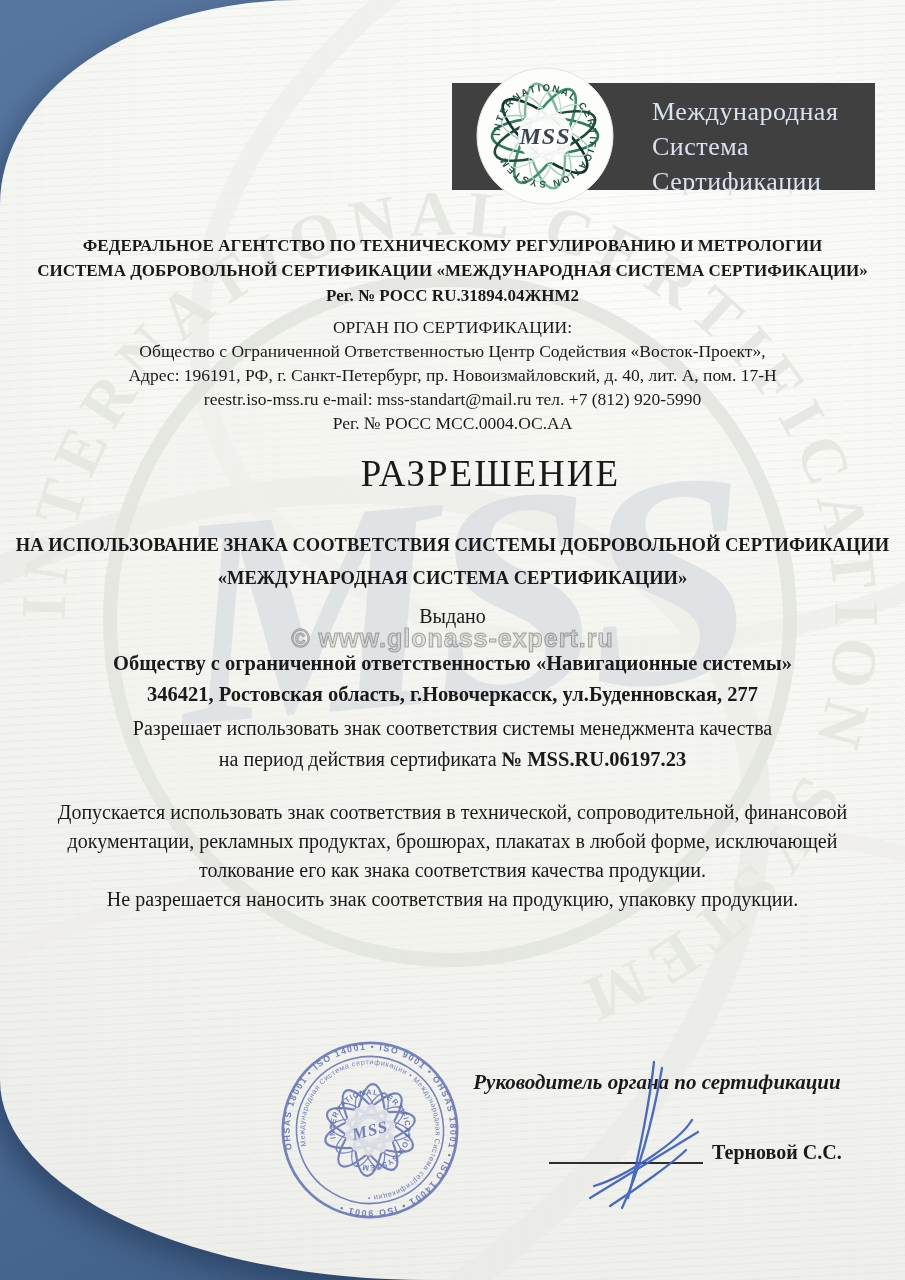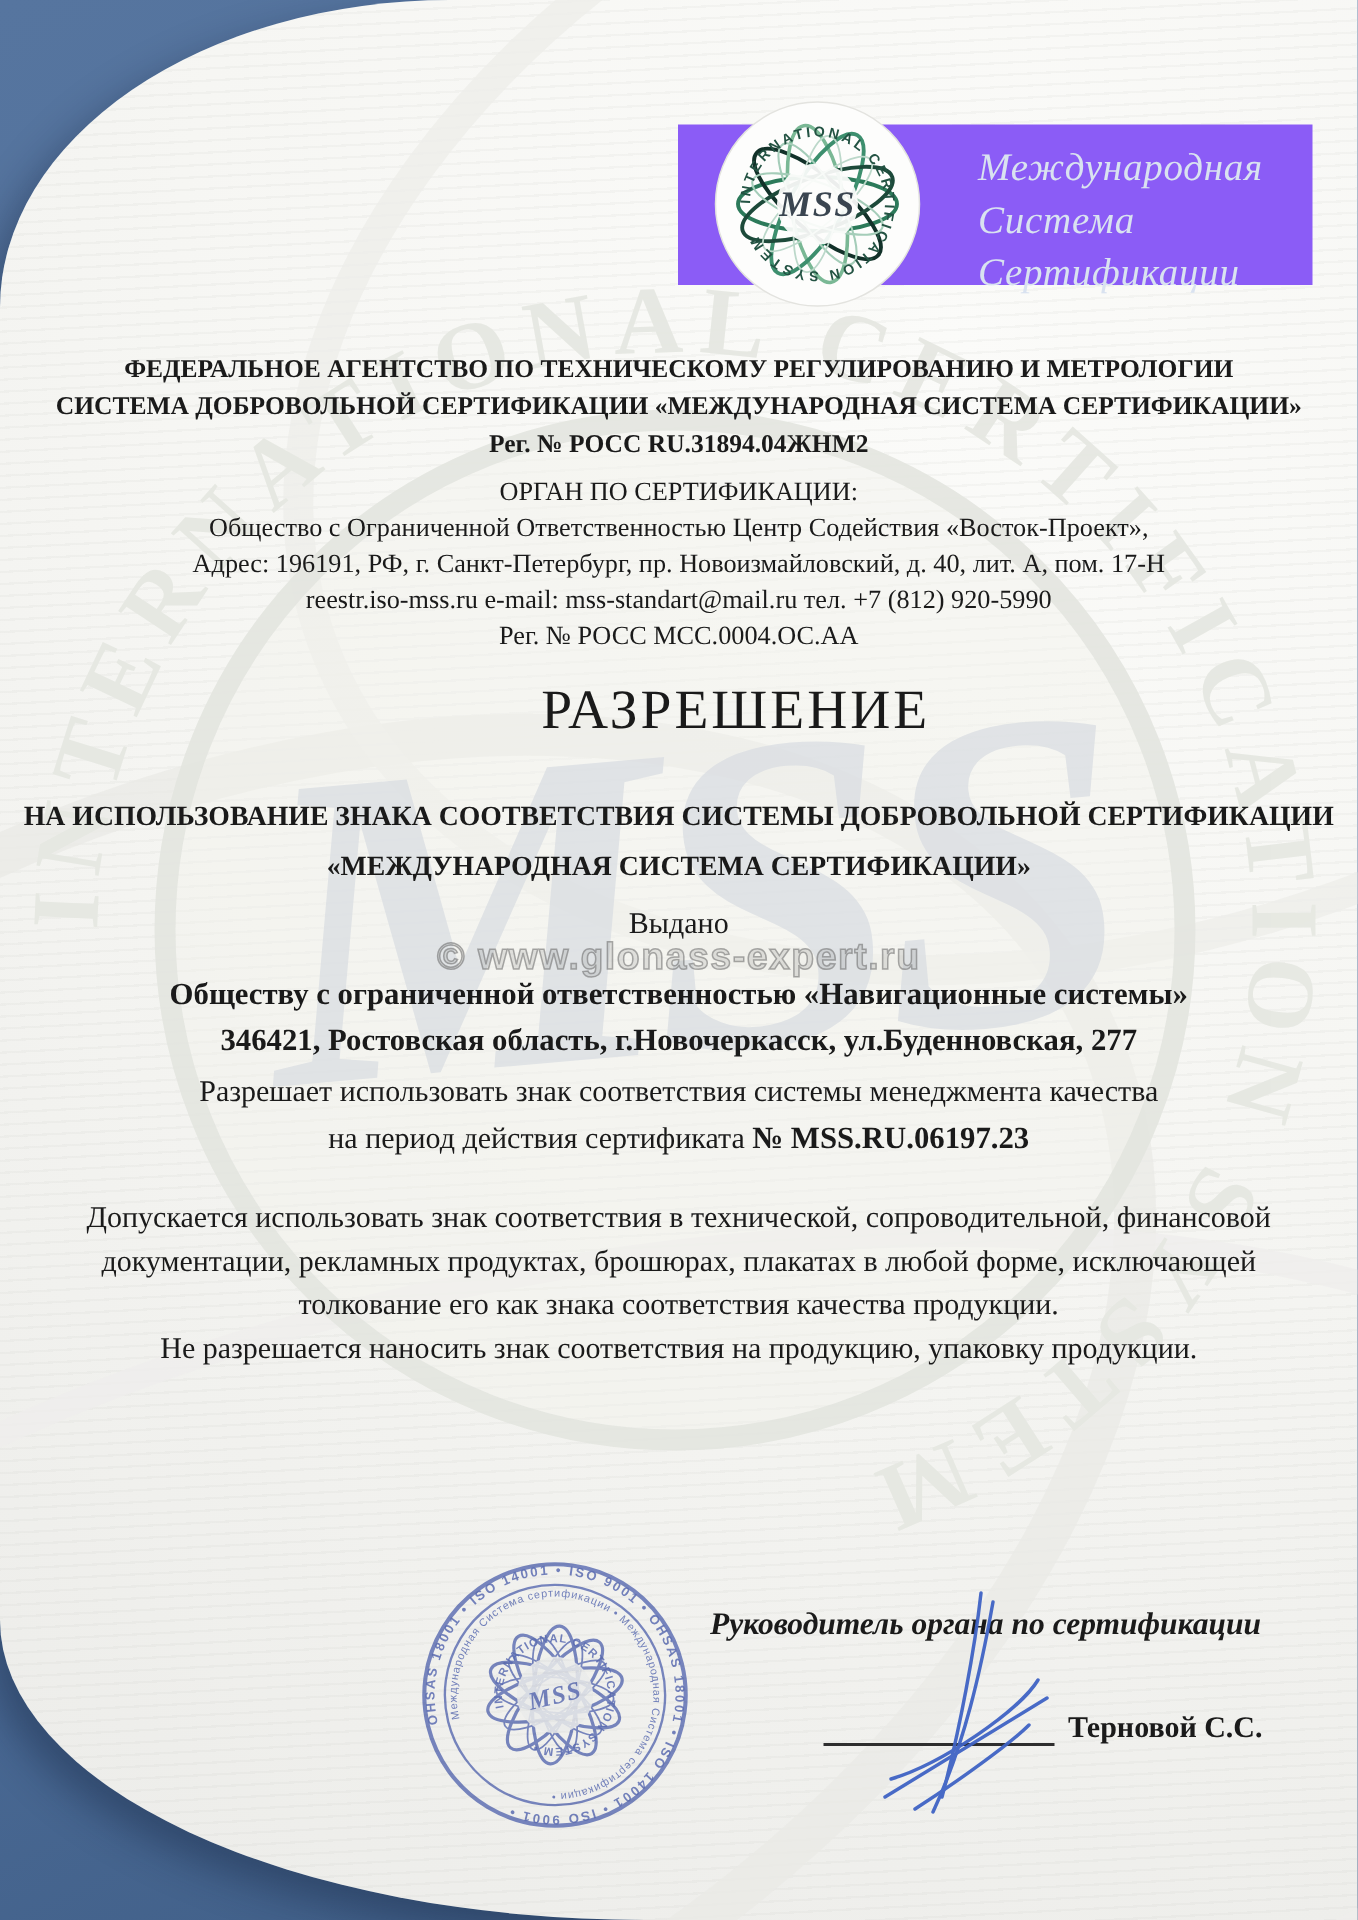--- a/index.html
+++ b/index.html
@@ -59,21 +59,21 @@
   <ellipse cx="140" cy="980" rx="660" ry="430" fill="none" stroke="#e9e9e6" stroke-width="28" opacity="0.75" transform="rotate(-28 140 980)"></ellipse>
   <ellipse cx="760" cy="230" rx="580" ry="390" fill="none" stroke="#ededea" stroke-width="20" opacity="0.8" transform="rotate(-20 760 230)"></ellipse>
   <ellipse cx="430" cy="1130" rx="700" ry="290" fill="none" stroke="#efeeec" stroke-width="16" opacity="0.8" transform="rotate(-9 430 1130)"></ellipse>
   <circle cx="450" cy="620" r="340" fill="#f1f2ec" fill-opacity="0.5" stroke="#e4e6e0" stroke-width="14" opacity="0.9"></circle>
   <text font-family="Liberation Serif, DejaVu Serif, serif" font-size="64" font-weight="bold" fill="#e6e8e2" letter-spacing="10" opacity="0.95">
     <textPath href="#wmring">INTERNATIONAL CERTIFICATION SYSTEM</textPath>
   </text>
   <text x="460" y="700" text-anchor="middle" font-family="Liberation Serif, DejaVu Serif, serif" font-size="300" font-weight="bold" font-style="italic" fill="#d9dde2" opacity="0.72" letter-spacing="-12" transform="rotate(-5 460 620)">MSS</text>
 </svg>
 
-<div class="banner" style="background:#8b5cf6;font-style:italic;">
+<div class="banner" style="background:#404040;">
   <div class="banner-text">
     <div>Международная</div>
     <div>Система</div>
     <div>Сертификации</div>
   </div>
 </div>
 
 <div class="logo-wrap">
   <svg viewBox="0 0 140 140" width="140" height="140">
     <defs>

